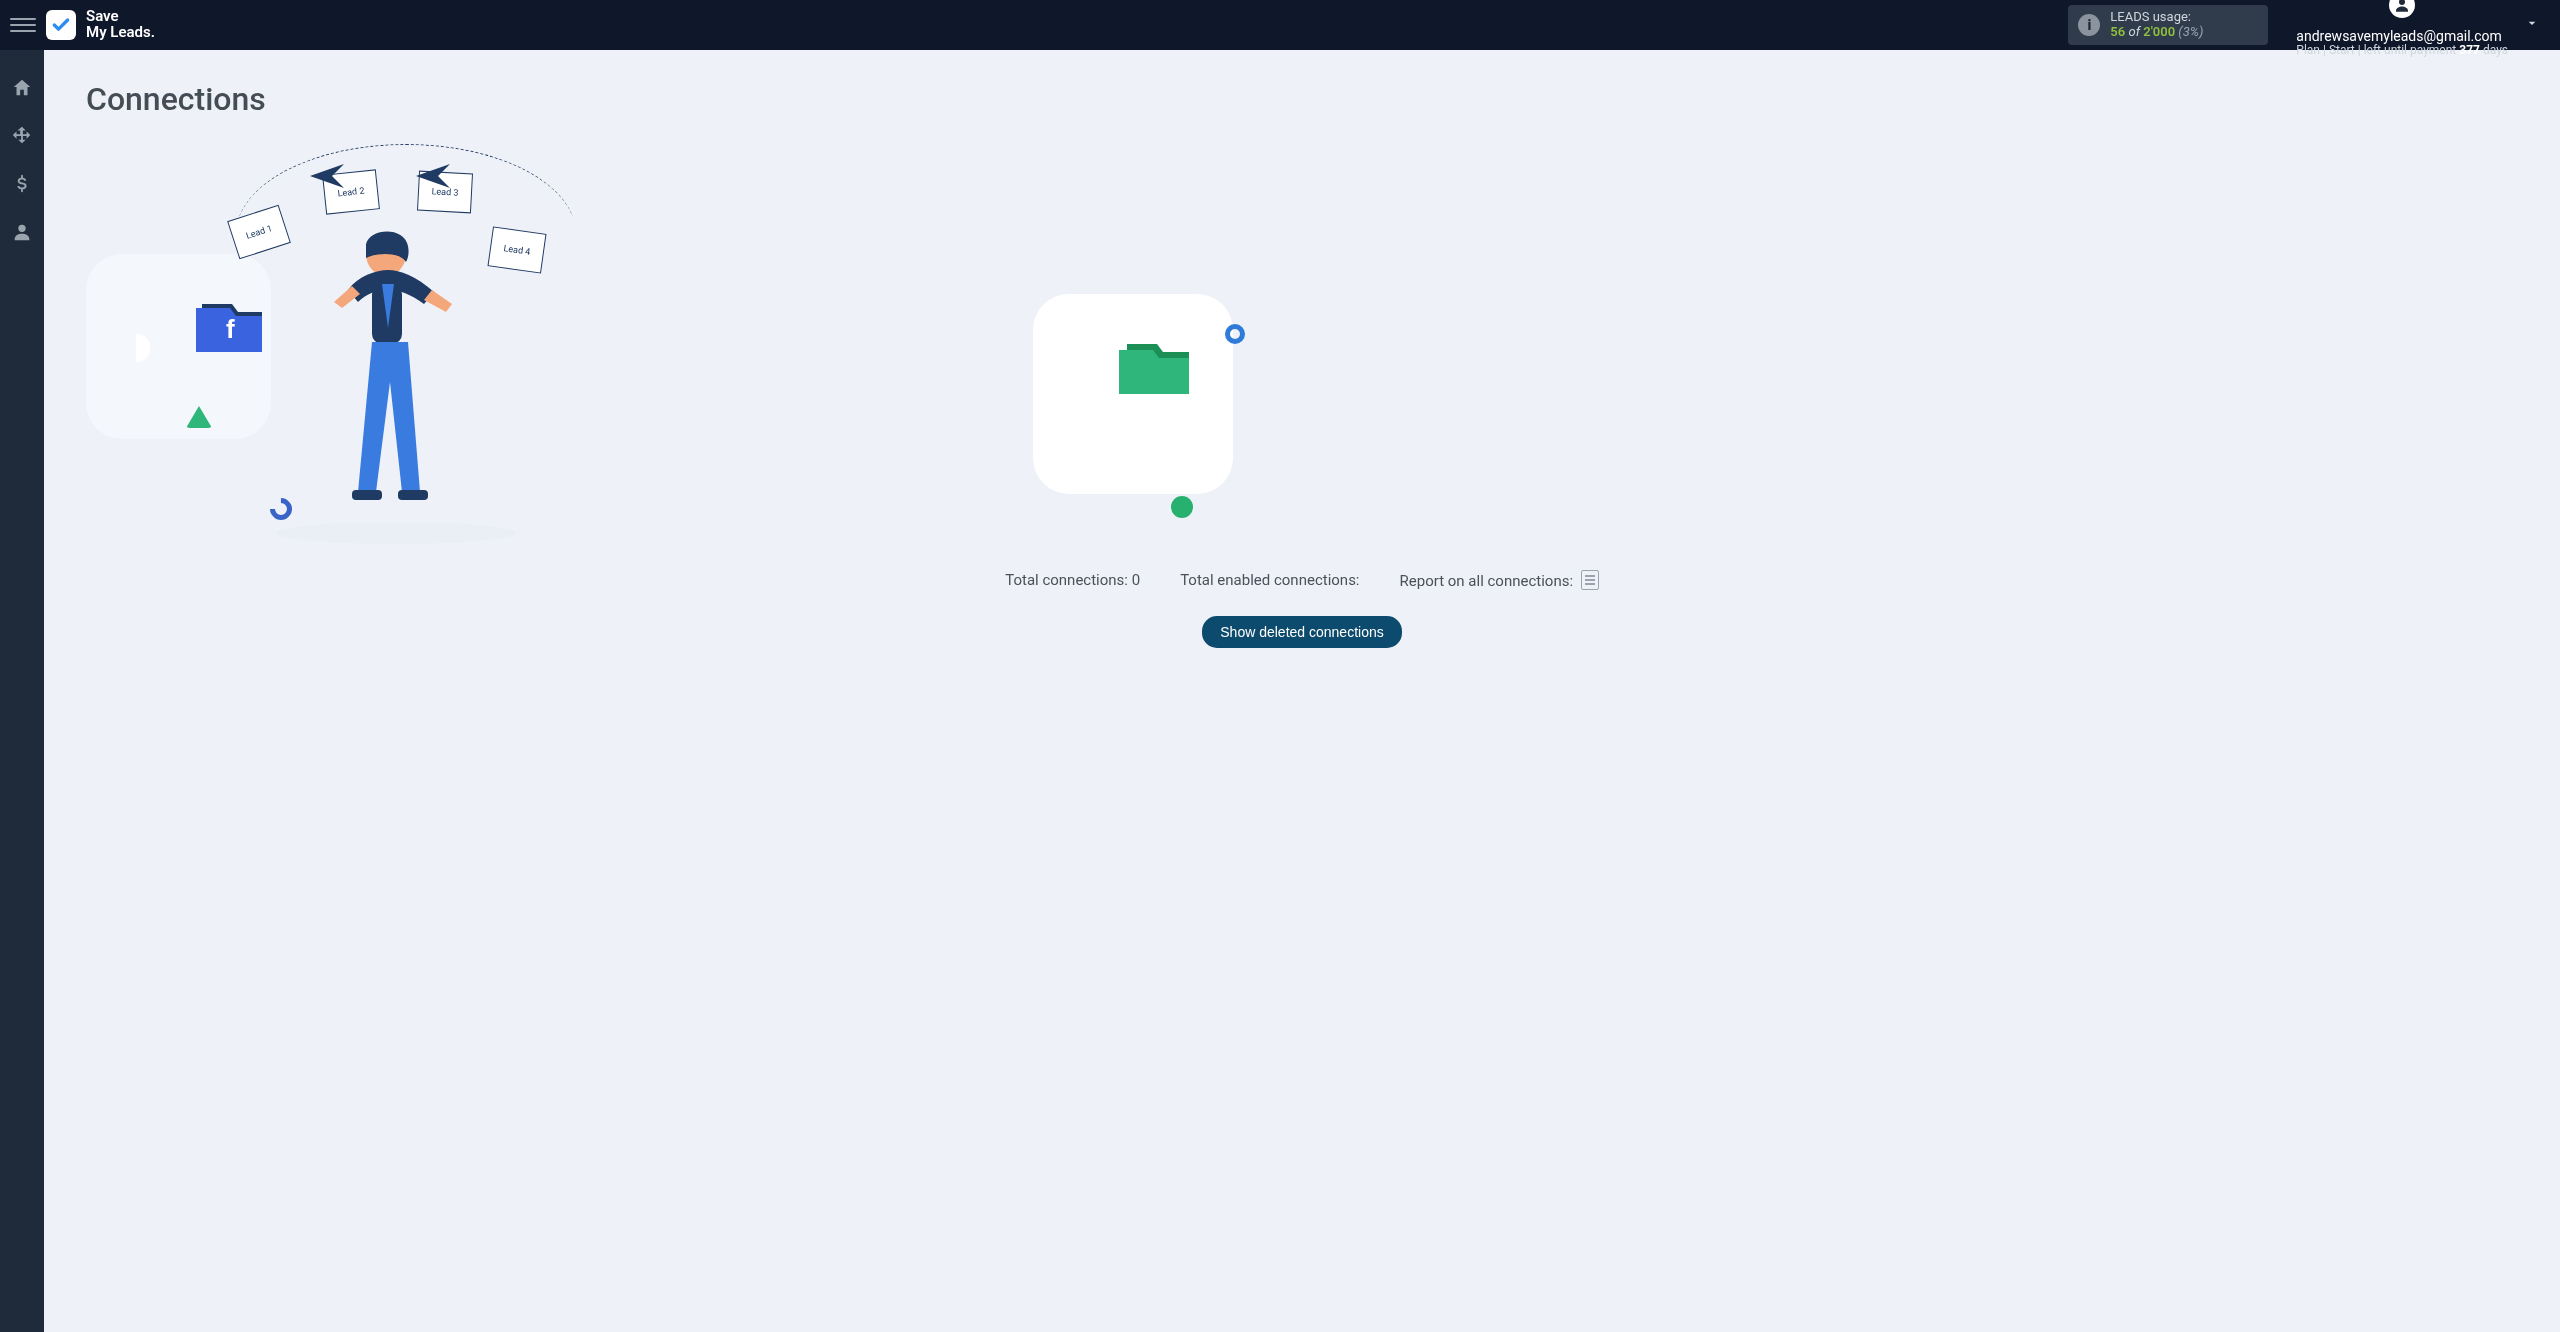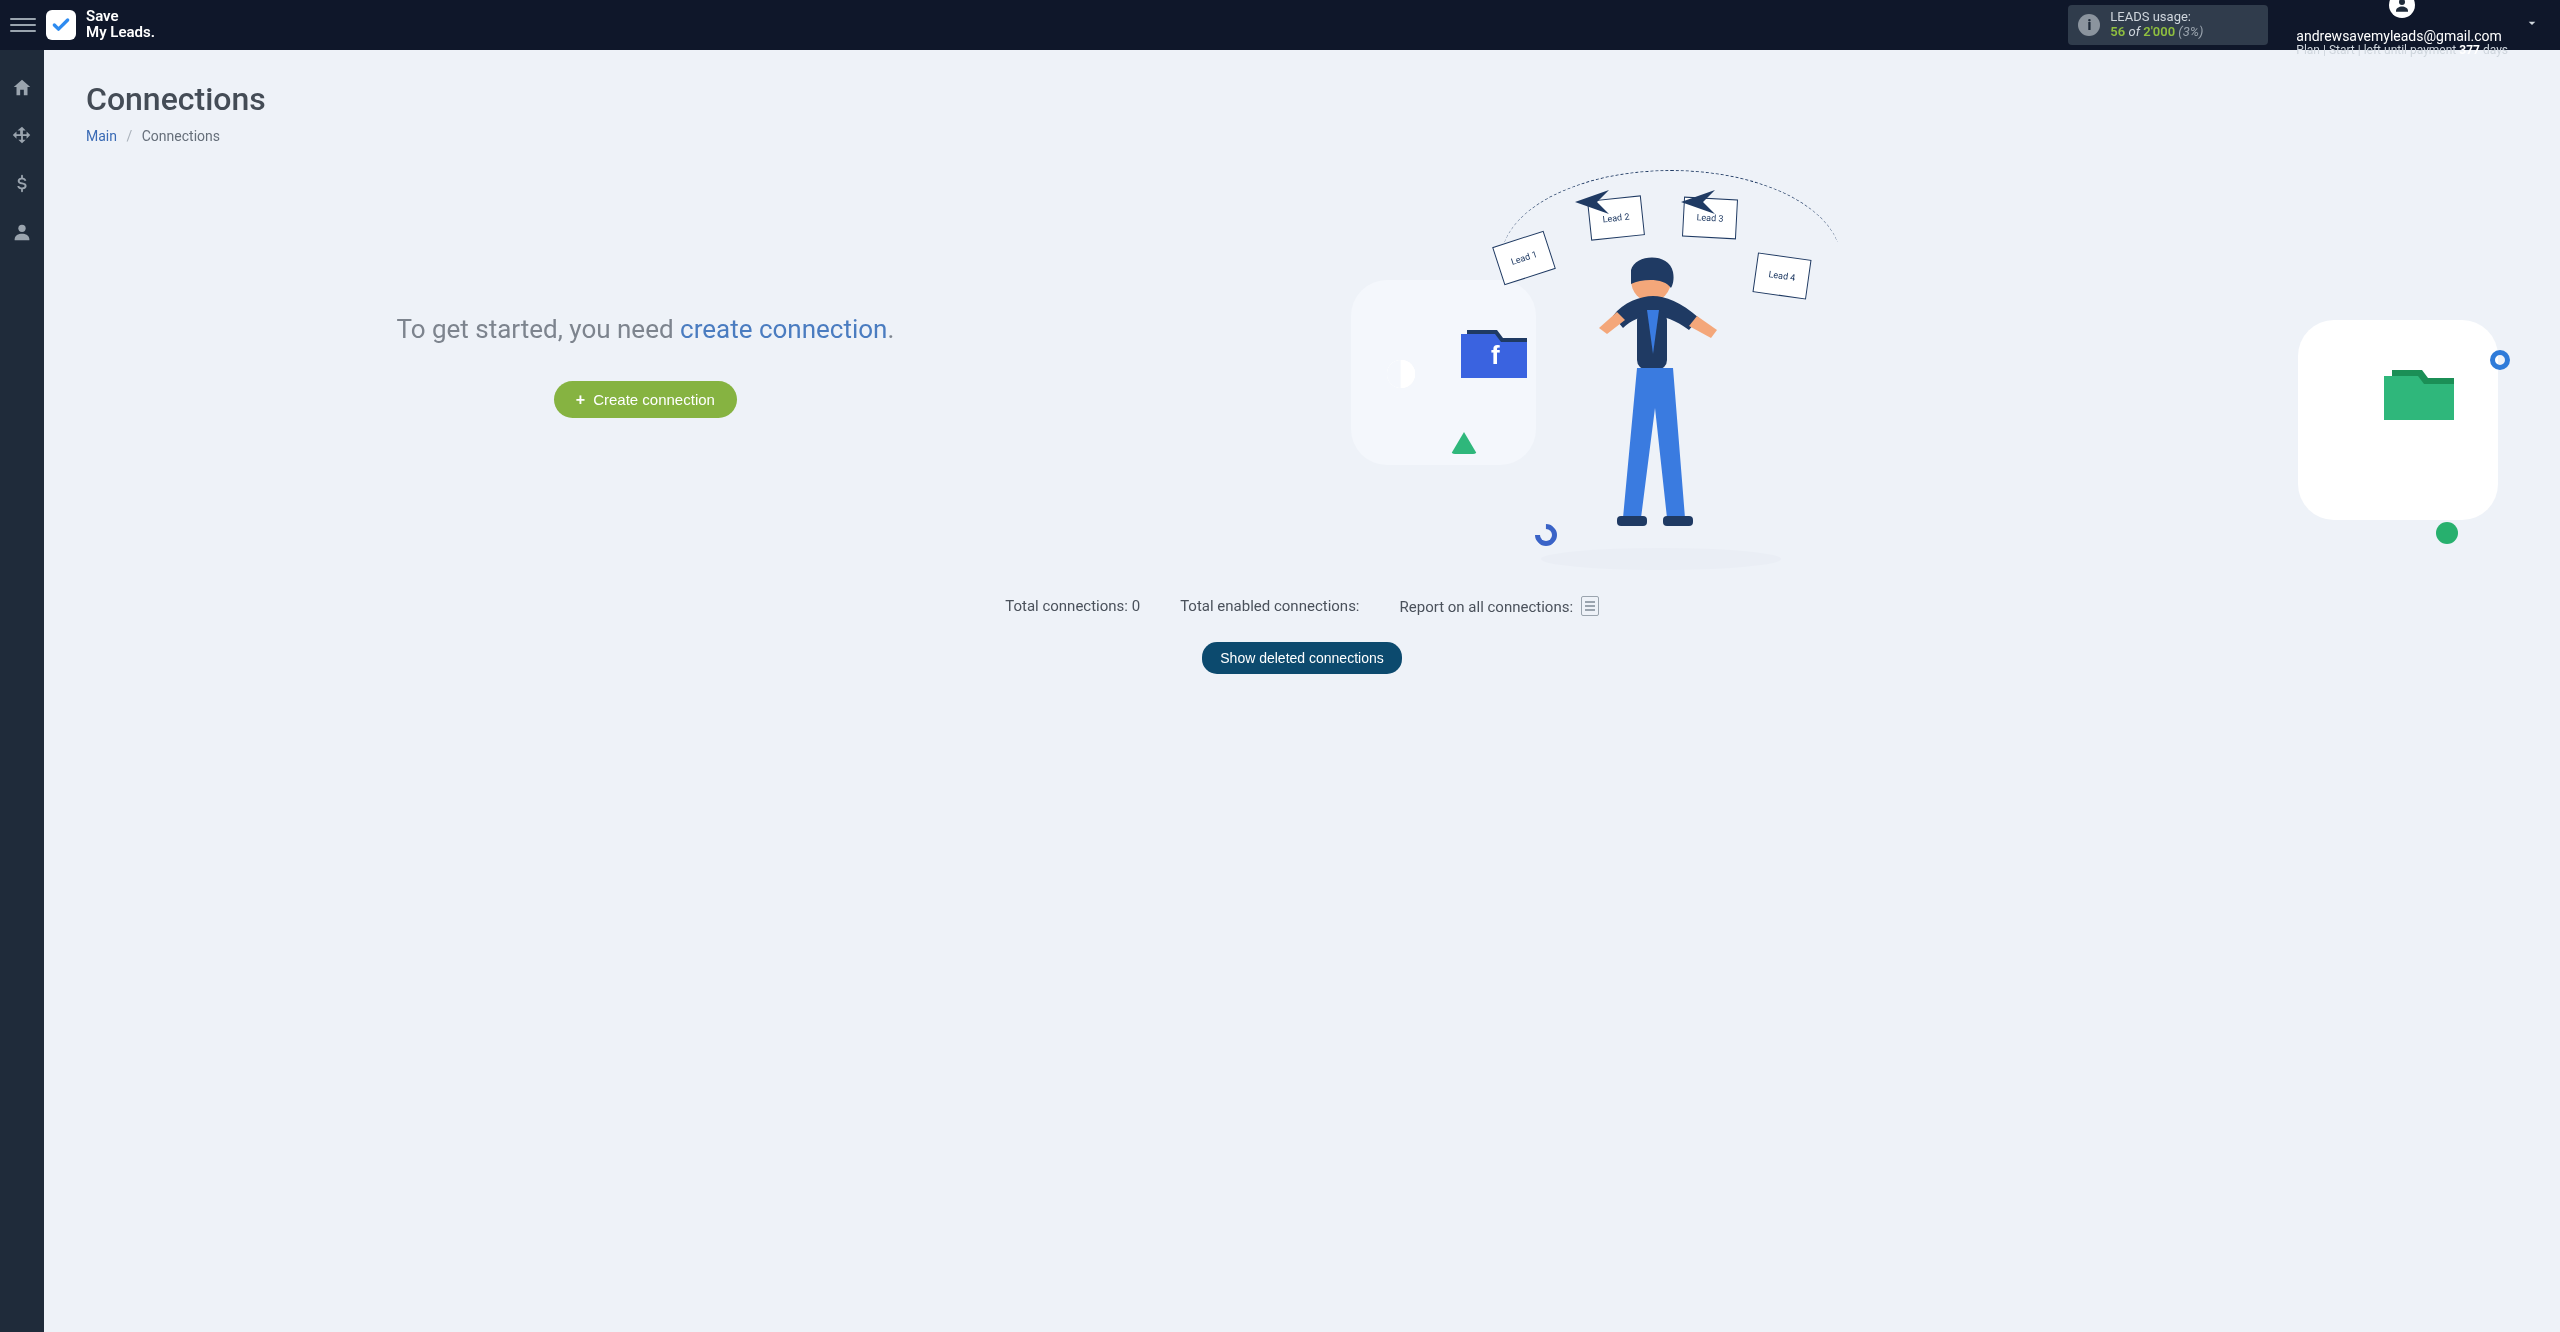--- a/index.html
+++ b/index.html
@@ -204,36 +204,22 @@
     <div class="nav-item">
       <svg viewBox="0 0 24 24">
           <circle cx="12" cy="8" r="4"></circle>
           <path d="M4 20c0-4 4-6 8-6s8 2 8 6v1H4z"></path>
         </svg>
     </div>
   </div>
 
   <div class="main">
     <h1 class="page-title">Connections</h1>
-    <div class="breadcrumb">
-      <a href="#">Main</a>
-      <span class="sep">/</span>
-      <span>Connections</span>
-    </div>
 
     <div class="hero">
-      <div class="hero-left">
-        <div class="hero-msg">
-          <span>To get started, you need </span><span class="link">create connection</span><span>.</span>
-        </div>
-        <button class="create-btn">
-          <span class="plus">+</span>
-          <span>Create connection</span>
-        </button>
-      </div>
 
       <div class="hero-right">
         <div class="illus">
           <div class="card-bg left"></div>
           <div class="card-bg right"></div>
           <div class="shadow-ellipse"></div>
           <div class="arc arc1"></div>
 
           <div class="leadbox lb1">Lead 1</div>
           <div class="leadbox lb2">Lead 2</div>

